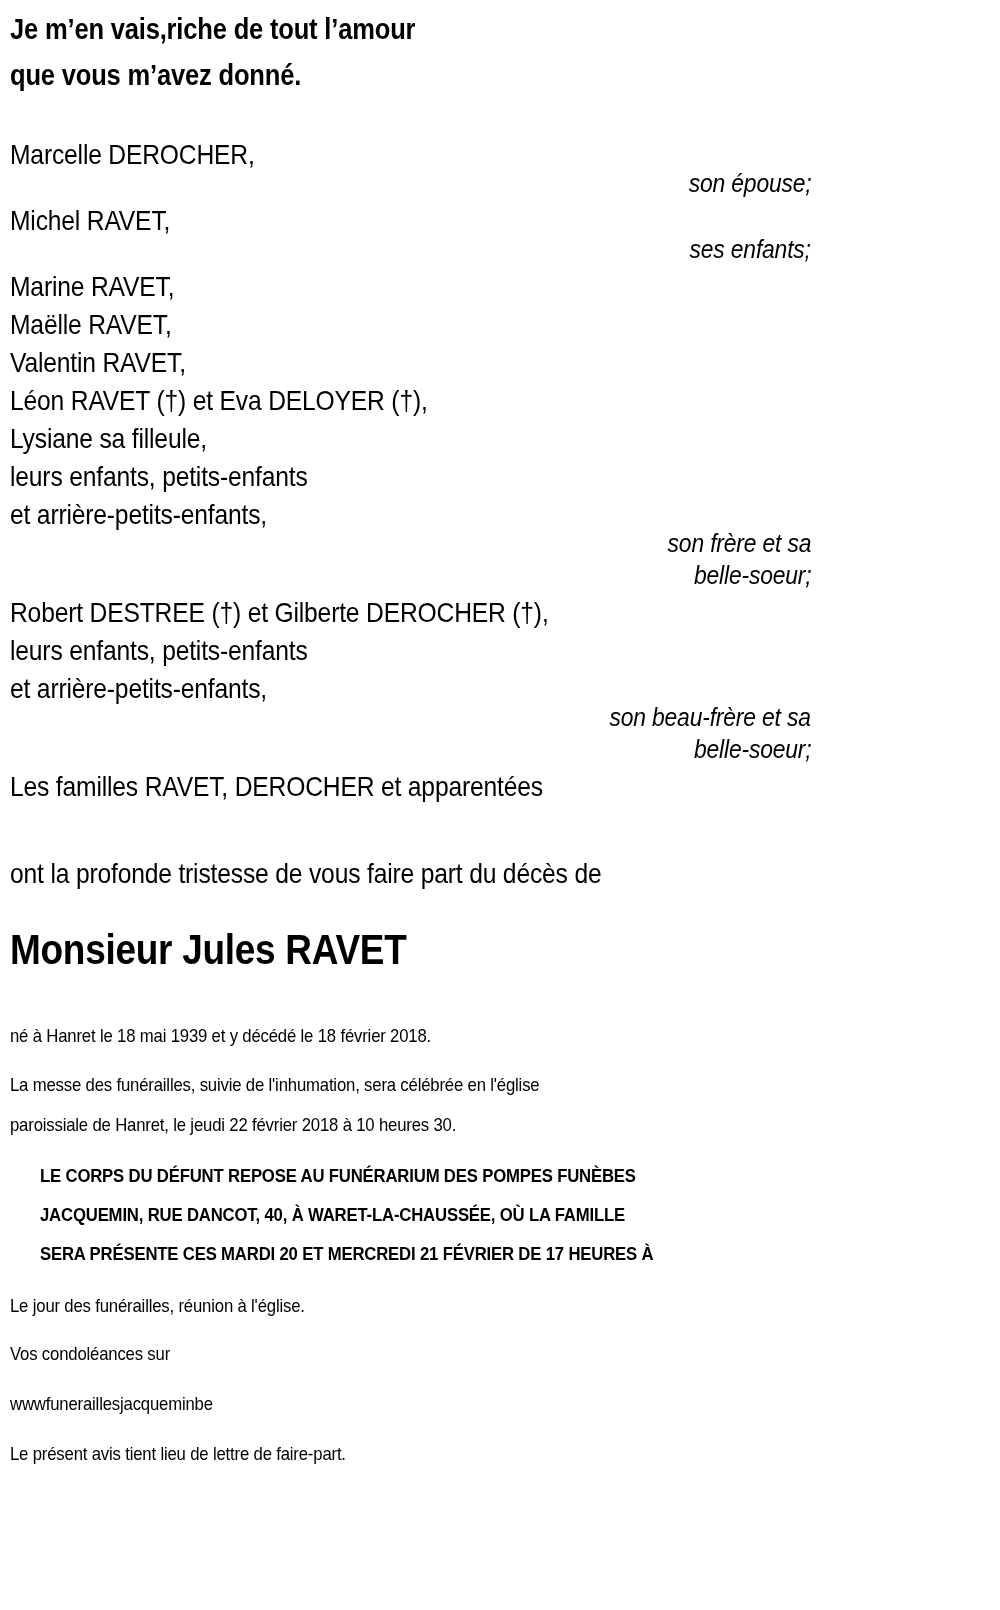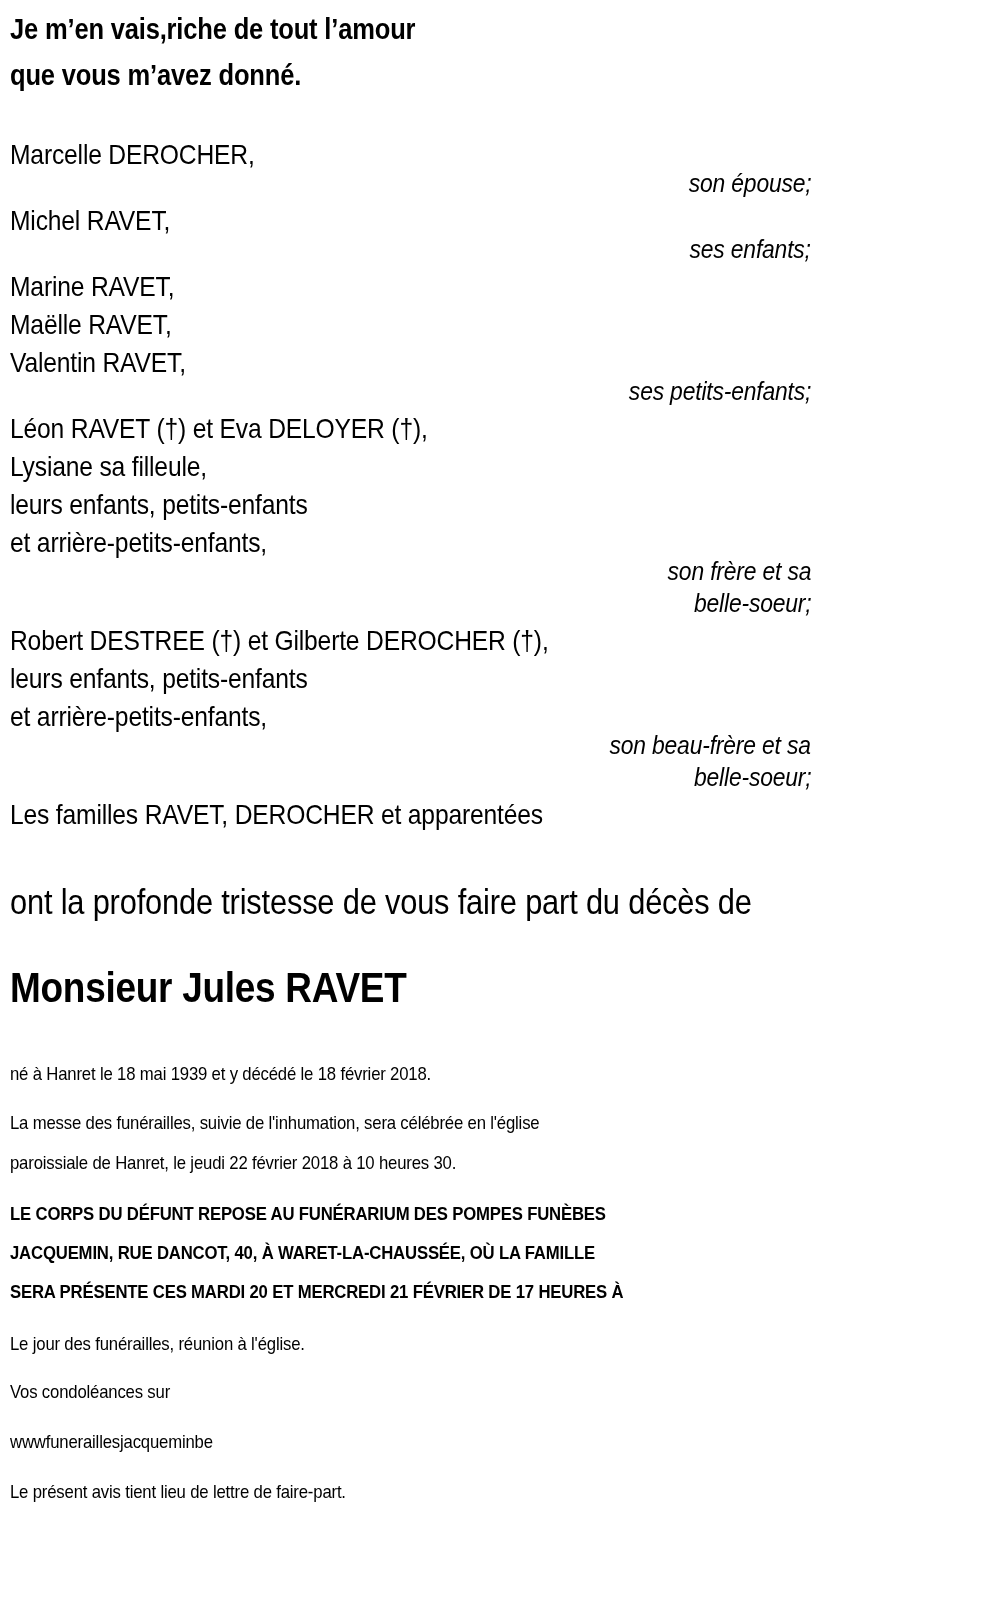--- a/index.html
+++ b/index.html
@@ -16,28 +16,28 @@
   .cx   { display: inline-block; white-space: nowrap; transform: scaleX(0.88); transform-origin: 0 50%; }
   .cx-r { display: inline-block; white-space: nowrap; transform: scaleX(0.88); transform-origin: 100% 50%; }
 
   .epigraph { font-weight: bold; font-size: 29px; line-height: 46px; letter-spacing: -0.2px; }
 
   .family { margin-top: 38px; font-size: 28px; letter-spacing: -0.2px; }
   .name-line { line-height: 38px; }
   .relation { text-align: right; font-style: italic; font-size: 26px; line-height: 26px; margin: -4px 0 6px 0; }
   .relation + .relation { margin-top: 6px; }
 
-  .announcement { margin-top: 48px; font-size: 35px; line-height: 40px; letter-spacing: -0.2px; }
+  .announcement { margin-top: 48px; font-size: 28px; line-height: 40px; letter-spacing: -0.2px; }
 
-  .deceased-name { margin-top: 40px; font-size: 42px; line-height: 52px; font-weight: bold; letter-spacing: -0.3px; }
+  .deceased-name { margin-top: 30px; font-size: 42px; line-height: 52px; font-weight: bold; letter-spacing: -0.3px; }
 
   .para { font-size: 19px; line-height: 40px; letter-spacing: -0.2px; }
   .birth-death { margin-top: 40px; }
   .ceremony { margin-top: 9px; }
-  .repose { margin-top: 11px; font-weight: bold; line-height: 39px; }
+  .repose { margin-top: 11px; font-weight: bold; line-height: 39px; margin-left: 30px; }
   .meeting { margin-top: 13px; }
   .condolences { margin-top: 8px; }
   .website { margin-top: 10px; }
   .closing { margin-top: 10px; }
 </style>
 </head>
 <body>
 
 <div class="page">
 
@@ -55,21 +55,20 @@
 
     <div>
       <div class="name-line"><span class="cx">Michel RAVET,</span></div>
       <div class="relation"><span class="cx-r">ses enfants;</span></div>
     </div>
 
     <div>
       <div class="name-line"><span class="cx">Marine RAVET,</span></div>
       <div class="name-line"><span class="cx">Maëlle RAVET,</span></div>
       <div class="name-line"><span class="cx">Valentin RAVET,</span></div>
-      <div class="relation"><span class="cx-r">ses petits-enfants;</span></div>
     </div>
 
     <div>
       <div class="name-line"><span class="cx">Léon RAVET (†) et Eva DELOYER (†),</span></div>
       <div class="name-line"><span class="cx">Lysiane sa filleule,</span></div>
       <div class="name-line"><span class="cx">leurs enfants, petits-enfants</span></div>
       <div class="name-line"><span class="cx">et arrière-petits-enfants,</span></div>
       <div class="relation"><span class="cx-r">son frère et sa</span></div>
       <div class="relation"><span class="cx-r">belle-soeur;</span></div>
     </div>

